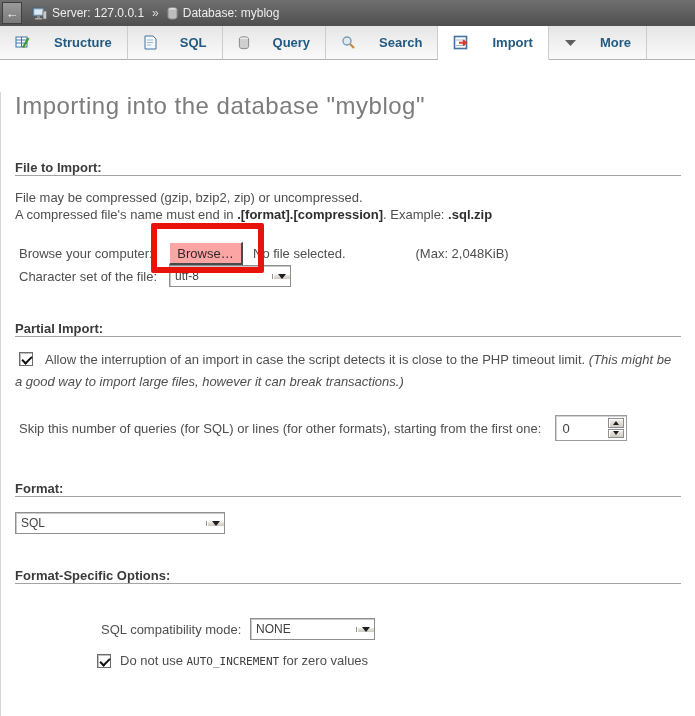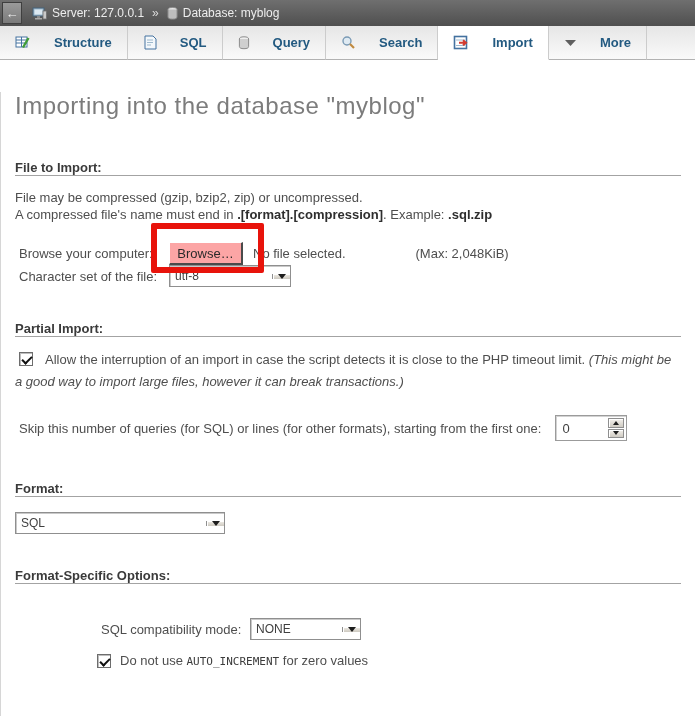--- a/index.html
+++ b/index.html
@@ -144,21 +144,21 @@
   }
   .select-arrow::after {
     content: "";
     width: 0; height: 0;
     border-left: 4px solid transparent;
     border-right: 4px solid transparent;
     border-top: 5px solid #1d1d1d;
   }
   .w-charset { width: 122px; }
   .w-format  { width: 210px; }
-  .w-compat  { width: 111px; }
+  .w-compat  { width: 125px; }
 
   
   .cb {
     position: relative;
     display: inline-block;
     width: 14px; height: 14px;
     background: #ffffff;
     border: 1px solid #6d6d6d;
     box-shadow: inset 1px 1px 0 #bdbdbd;
     flex: 0 0 auto;

